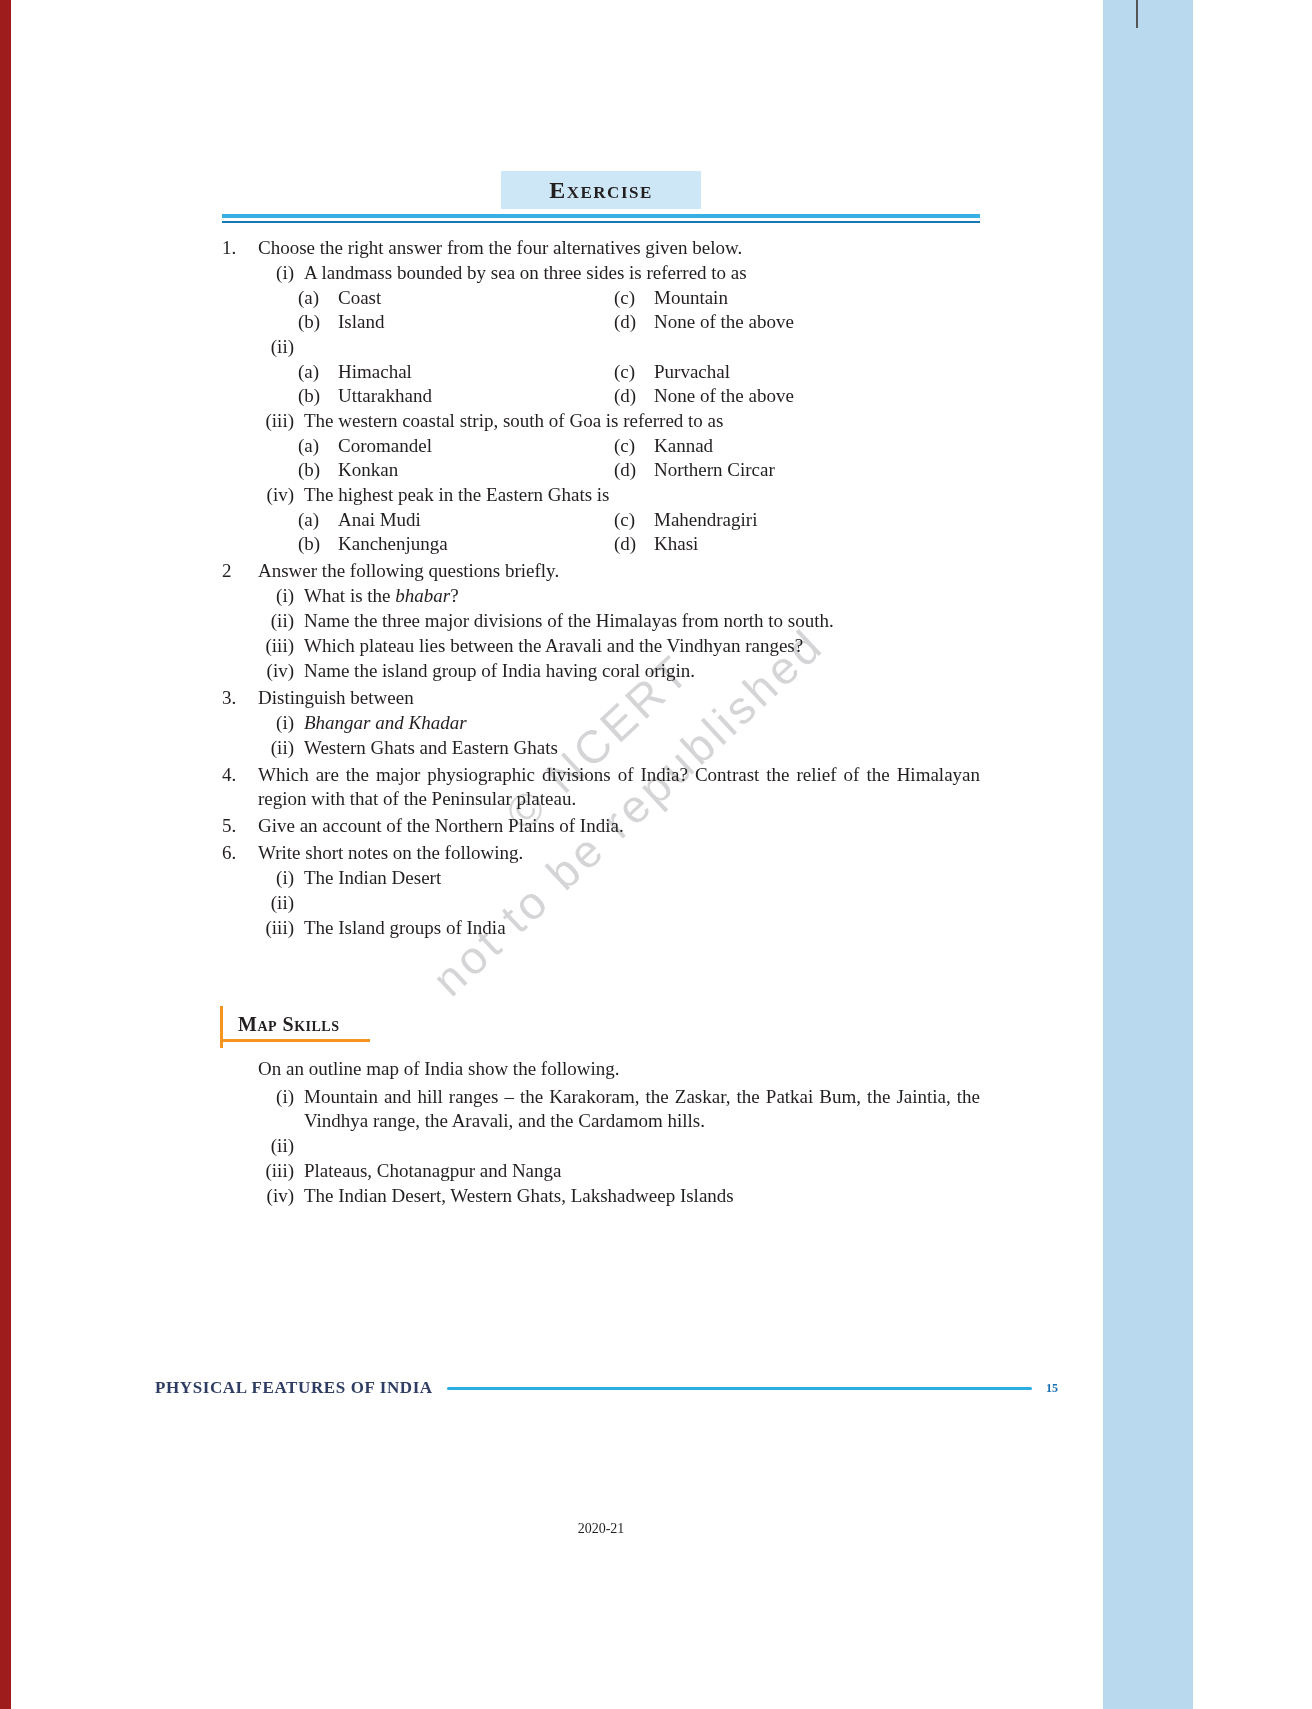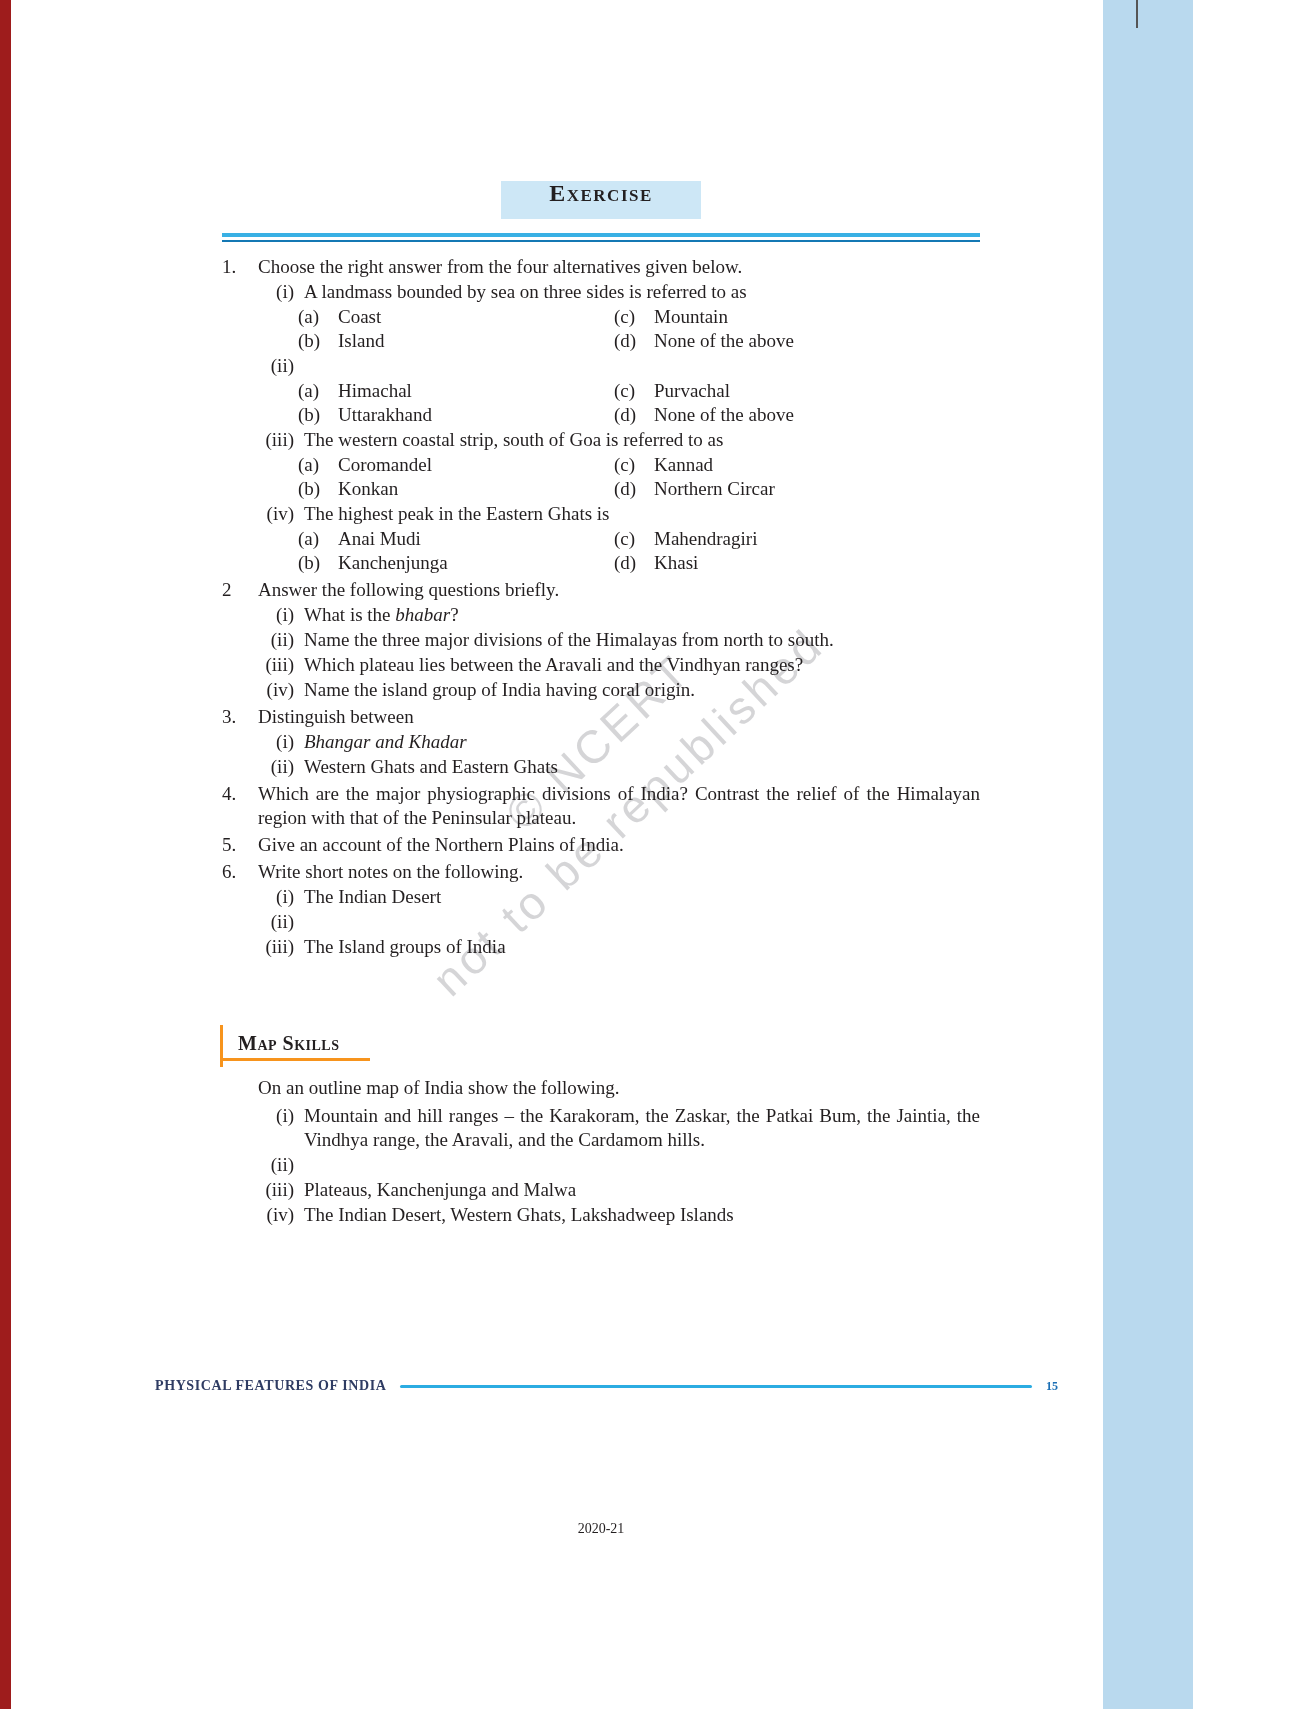--- a/index.html
+++ b/index.html
@@ -17,22 +17,22 @@
     position:absolute; white-space:nowrap; font-family:"Liberation Sans",sans-serif;
     font-size:46px; letter-spacing:4px; color:rgba(125,125,130,0.32);
     transform:translate(-50%,-50%) rotate(-43deg);
   }
   .wm-line1 { left:598px; top:742px; }
   .wm-line2 { left:628px; top:812px; }
 
   .content { position:absolute; left:222px; top:167px; width:758px; font-size:19px; line-height:24px; z-index:2; }
 
   .exercise-box {
-    width:200px; height:38px; margin:14px auto; background:#cde7f6;
-    display:flex; justify-content:center;
+    width:200px; height:38px; margin:4px auto; background:#cde7f6;
+    display:flex; align-items:center; justify-content:center;
   }
   .exercise-box .smallcaps { font-variant:small-caps; font-weight:bold; font-size:24px; letter-spacing:1.5px; }
 
   .double-rule { margin-top:5px; height:3px; border-top:4px solid #39b0e4; border-bottom:2px solid #1478b4; }
 
   #questions { margin-top:13px; }
   .question { margin-bottom:3px; }
   .q-line { display:flex; margin-bottom:1px; }
   .q-num { flex:0 0 36px; }
   .q-text { flex:1; text-align:justify; }
@@ -48,21 +48,21 @@
   .ms-head { position:relative; padding-left:16px; margin-bottom:4px; display:inline-block; }
   .ms-head::before { content:''; position:absolute; left:-2px; top:-6px; width:3px; height:42px; background:#f7941d; }
   .ms-head::after  { content:''; position:absolute; left:-2px; bottom:-5px; width:150px; height:3px; background:#f7941d; }
   .ms-title { font-variant:small-caps; font-weight:bold; font-size:20px; letter-spacing:0.5px; }
   .ms-intro { margin:16px 0 4px 36px; }
 
   .footer {
     position:absolute; left:155px; top:1378px; width:903px; z-index:2;
     display:flex; align-items:center; font-weight:bold;
   }
-  .footer-title { font-size:14px; letter-spacing:0.6px; color:#2f3c63; white-space:nowrap; }
+  .footer-title { font-size:17px; letter-spacing:0.6px; color:#2f3c63; white-space:nowrap; }
   .footer-rule { flex:1; height:3px; background:#2bace2; margin:0 14px; border-radius:2px; }
   .footer-page { font-size:12px; color:#1b6fb5; }
 
   .year { position:absolute; left:222px; top:1521px; width:758px; text-align:center; font-size:14px; z-index:2; }
 </style>
 </head>
 <body>
 
 <div class="page">
   <div class="left-strip"></div>
@@ -249,21 +249,21 @@
       <div id="ms-items">
           <div class="sub-line">
             <div class="sub-label">(i)</div>
             <div class="sub-text">Mountain and hill ranges – the Karakoram, the Zaskar, the Patkai Bum, the Jaintia, the Vindhya range, the Aravali, and the Cardamom hills.</div>
           </div>
           <div class="sub-line">
             <div class="sub-label">(ii)</div>
           </div>
           <div class="sub-line">
             <div class="sub-label">(iii)</div>
-            <div class="sub-text">Plateaus, Kanchenjunga and Malwa</div>
+            <div class="sub-text">Plateaus, Chotanagpur and Nanga</div>
           </div>
           <div class="sub-line">
             <div class="sub-label">(iv)</div>
             <div class="sub-text">The Indian Desert, Western Ghats, Lakshadweep Islands</div>
           </div>
         </div>
     </div>
   </div>
 
   <div class="footer">

